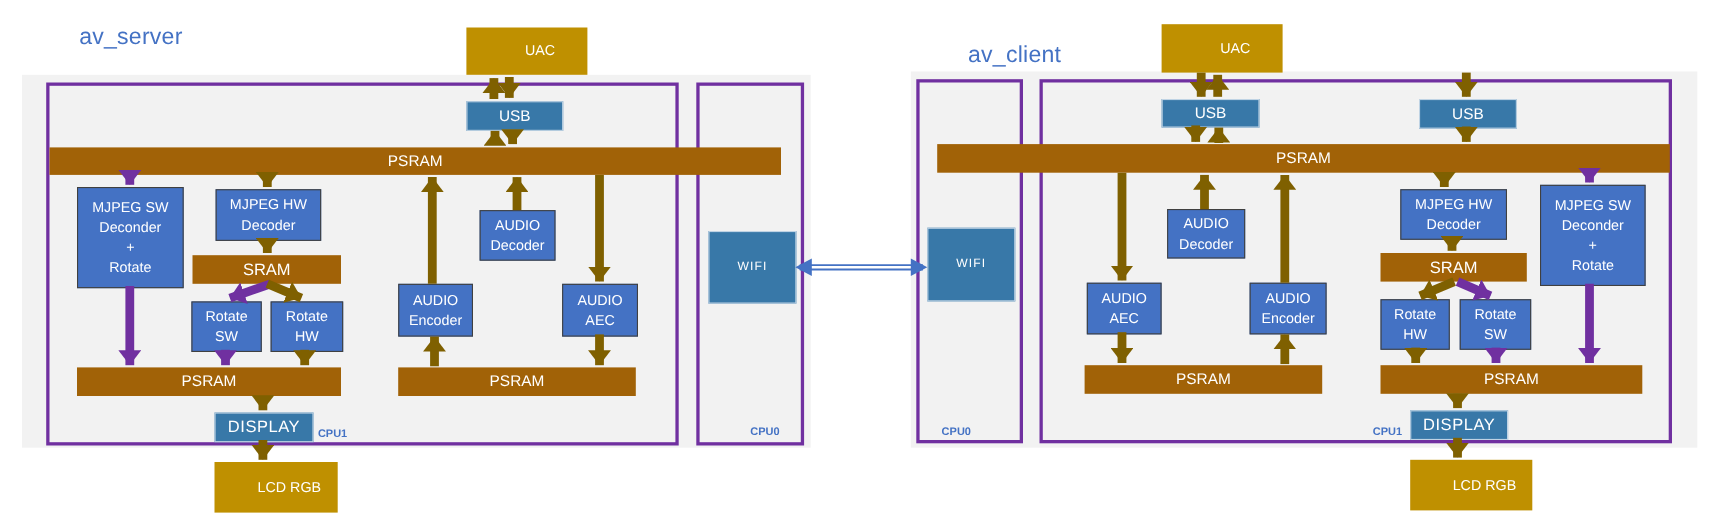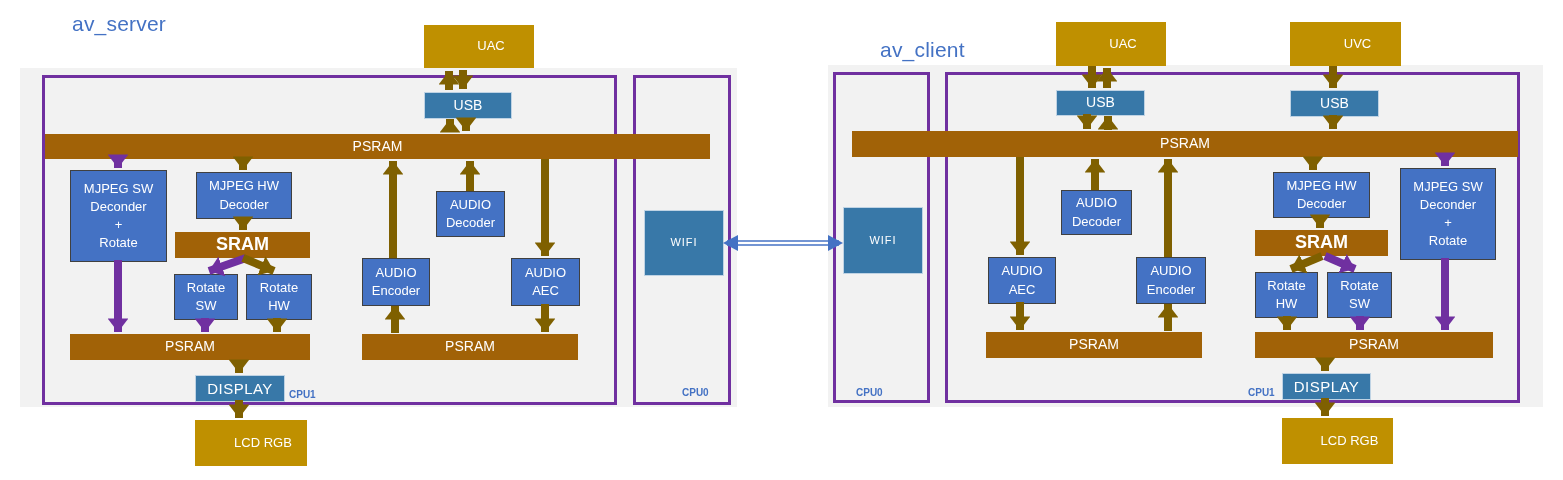--- a/index.html
+++ b/index.html
@@ -10,38 +10,38 @@
   .panel{position:absolute;background:#F2F2F2;z-index:0;}
   .frame{position:absolute;border:3px solid #7030A0;z-index:1;background:transparent;}
   .block{
     position:absolute;z-index:3;display:flex;align-items:center;justify-content:center;
     color:#ffffff;text-align:center;white-space:pre-line;font-size:13px;line-height:1.4;
   }
   .b-blue{background:#4472C4;border:1px solid #404040;}
   .b-steel{background:#3878A8;border:1px solid #BFD3E4;font-size:14px;}
   .b-gold{background:#BF9000;border:none;padding-left:24px;}
   .b-orange{background:#a16207;border:none;font-size:14px;z-index:2;}
-  .sram{font-size:18px;font-weight:bold;}
+  .sram{font-size:15px;}
   .display{font-size:15px;letter-spacing:0.5px;}
   .wifi{font-size:11px;letter-spacing:1px;}
   .title{
     position:absolute;color:#4472C4;font-size:21px;font-weight:500;z-index:2;letter-spacing:0.2px;
   }
   .cpu-label{position:absolute;color:#4472C4;font-size:10px;font-weight:bold;z-index:4;}
   svg.arrows{position:absolute;left:0;top:0;z-index:5;pointer-events:none;}
 </style>
 </head>
 <body>
 
 <div class="canvas">
 
   <div class="panel" style="left:20px;top:68px;width:717px;height:339px"></div>
   <div class="panel" style="left:828px;top:65px;width:715px;height:342px"></div>
 
-  <div class="title" style="left:72px;top:12px">av_server</div>
+  <div class="title" style="left:72px;top:22px">av_server</div>
   <div class="title" style="left:880px;top:38px">av_client</div>
 
   <div class="frame" style="left:42px;top:75px;width:569px;height:324px"></div>
   <div class="frame" style="left:633px;top:75px;width:92px;height:324px"></div>
   <div class="frame" style="left:833px;top:72px;width:91px;height:325px"></div>
   <div class="frame" style="left:945px;top:72px;width:569px;height:325px"></div>
 
   <div class="block b-gold" style="left:424px;top:25px;width:86px;height:43px">UAC</div>
   <div class="block b-steel" style="left:424px;top:92px;width:86px;height:25px">USB</div>
   <div class="block b-orange" style="left:45px;top:134px;width:665px;height:25px">PSRAM</div>
@@ -73,21 +73,20 @@
   <div class="block b-steel wifi" style="left:644px;top:210px;width:78px;height:64px">WIFI</div>
 
   <div class="cpu-label" style="left:289px;top:389px">CPU1</div>
   <div class="cpu-label" style="left:682px;top:387px">CPU0</div>
 
   <div class="block b-steel wifi" style="left:843px;top:207px;width:78px;height:65px">WIFI</div>
   <div class="block b-orange" style="left:852px;top:131px;width:666px;height:26px">PSRAM</div>
 
   <div class="block b-gold" style="left:1056px;top:22px;width:86px;height:44px">UAC</div>
   <div class="block b-steel" style="left:1056px;top:90px;width:87px;height:24px">USB</div>
-  <div class="block b-gold" style="left:1290px;top:22px;width:87px;height:44px">UVC</div>
   <div class="block b-steel" style="left:1290px;top:90px;width:87px;height:25px">USB</div>
 
   <div class="block b-blue" style="left:988px;top:257px;width:66px;height:45px">AUDIO
 AEC</div>
   <div class="block b-blue" style="left:1061px;top:190px;width:69px;height:43px">AUDIO
 Decoder</div>
   <div class="block b-blue" style="left:1136px;top:257px;width:68px;height:45px">AUDIO
 Encoder</div>
 
   <div class="block b-blue" style="left:1273px;top:172px;width:95px;height:44px">MJPEG HW

